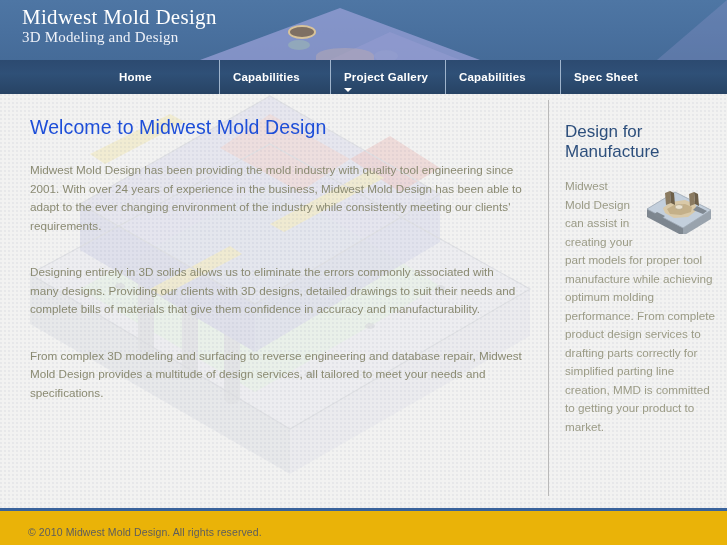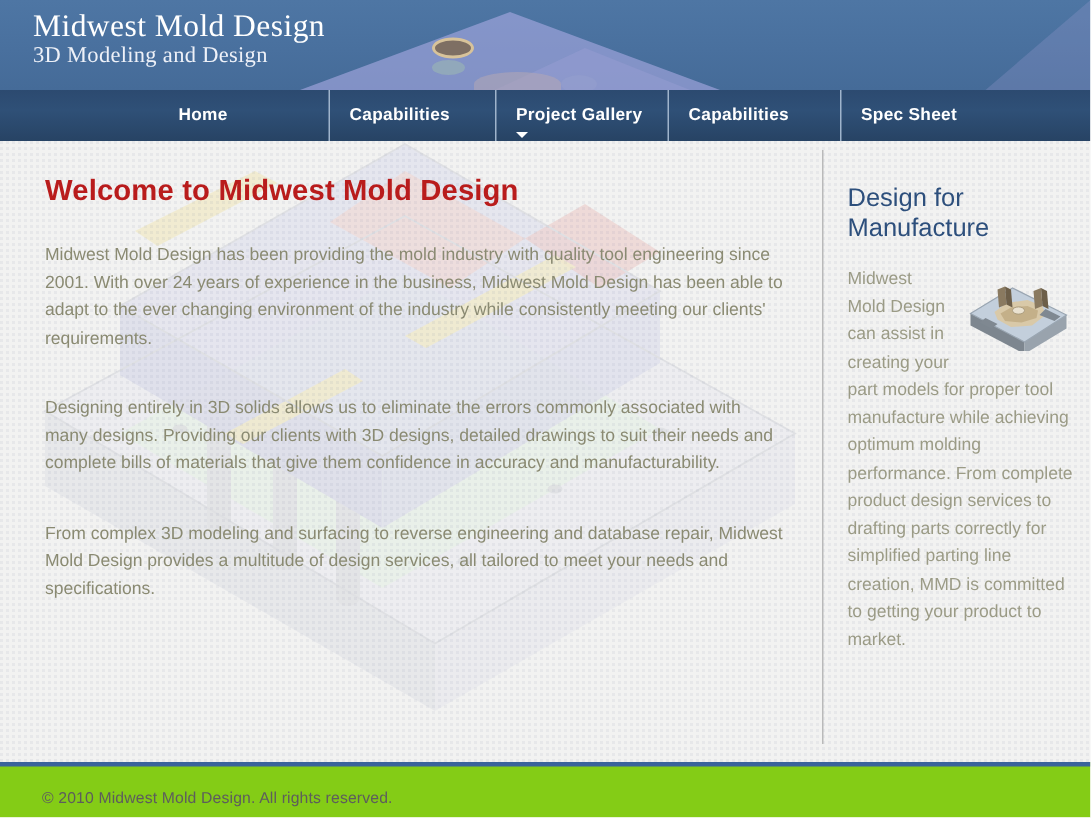--- a/index.html
+++ b/index.html
@@ -161,22 +161,22 @@
   }
 
   #main {
     position:absolute;
     left:30px; top:22px;
     width:500px;
     z-index:3;
   }
   #main h1 {
     font-size:19.5px;
-    font-weight:bold;
-    color:#b91c1c;
+    font-weight:normal;
+    color:#1d4ed8;
     letter-spacing:0.1px;
     margin-bottom:22px;
   }
   #main p {
     font-size:11.7px;
     line-height:18.5px;
     color:#8a8a72;
     margin-bottom:28px;
     max-width:492px;
   }
@@ -212,21 +212,21 @@
     float:right;
     width:76px; height:55px;
     margin:2px 0 4px 6px;
     position:relative;
   }
 
   
   #footer {
     position:absolute; left:0; top:508px;
     width:727px; height:37px;
-    background:#84cc16;
+    background:#eab308;
     border-top:3px solid #3a639b;
   }
   #footer .copy {
     position:absolute;
     left:28px; top:15px;
     font-size:10.5px;
     color:#5d5d5d;
     letter-spacing:0.1px;
   }
 </style>

